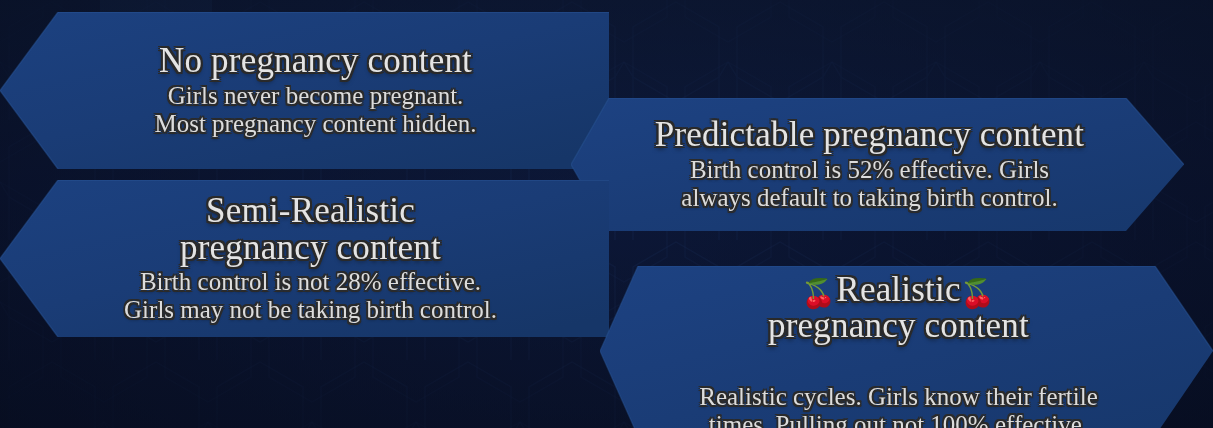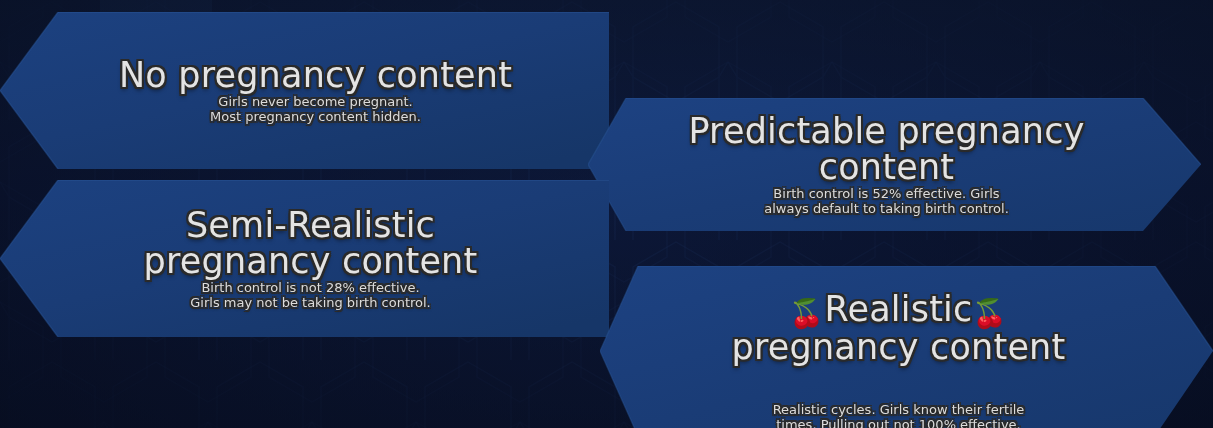--- a/index.html
+++ b/index.html
@@ -37,20 +37,21 @@
   .panel {
     position: absolute;
     z-index: 2;
     display: flex;
     flex-direction: column;
     align-items: flex-start;
     justify-content: center;
     text-align: center;
     color: #e2e2e2;
     box-sizing: border-box;
+    font-family: Liberation Serif, serif;
   }
   .panel-skin {
     position: absolute;
     inset: 0;
     z-index: 0;
   }
   .panel-skin svg { display: block; width: 100%; height: 100%; }
 
   .panel-text {
     position: relative;
@@ -68,21 +69,21 @@
     letter-spacing: .2px;
     text-shadow:
       -2px -2px 0 #2a2a2a,  2px -2px 0 #2a2a2a,
       -2px  2px 0 #2a2a2a,  2px  2px 0 #2a2a2a,
        0px -2px 0 #2a2a2a,  0px  2px 0 #2a2a2a,
       -2px  0px 0 #2a2a2a,  2px  0px 0 #2a2a2a,
        0 3px 4px rgba(0,0,0,.55);
     white-space: pre-line;
   }
   .subtitle {
-    font-size: 13px;
+    font-size: 25px;
     line-height: 1.12;
     margin-top: 2px;
     color: #dcdcdc;
     text-shadow:
       -1.6px -1.6px 0 #2b2b2b,  1.6px -1.6px 0 #2b2b2b,
       -1.6px  1.6px 0 #2b2b2b,  1.6px  1.6px 0 #2b2b2b,
        0px -1.6px 0 #2b2b2b,  0px  1.6px 0 #2b2b2b,
       -1.6px  0px 0 #2b2b2b,  1.6px  0px 0 #2b2b2b,
        0 2px 3px rgba(0,0,0,.5);
     white-space: pre-line;
@@ -91,21 +92,21 @@
   .cherry {
     font-size: 28px;
     vertical-align: -2px;
     text-shadow: none;
   }
 
   
   #panel-no        { left: 0px;   top: 12px;  width: 609px; height: 157px; }
   #panel-no        .panel-text { padding-left: 92px; padding-right: 70px; }
 
-  #panel-predict   { left: 588px; top: 98px;  width: 613px; height: 133px; }
+  #panel-predict   { left: 571px; top: 98px;  width: 613px; height: 133px; }
   #panel-predict   .panel-text { padding-left: 56px; padding-right: 72px; }
 
   #panel-semi      { left: 0px;   top: 180px; width: 609px; height: 157px; }
   #panel-semi      .panel-text { padding-left: 92px; }
 
   #panel-realistic { left: 600px; top: 266px; width: 613px; height: 170px; }
   #panel-realistic .panel-text { padding-left: 56px; padding-right: 72px; }
 </style>
 </head>
 <body>

